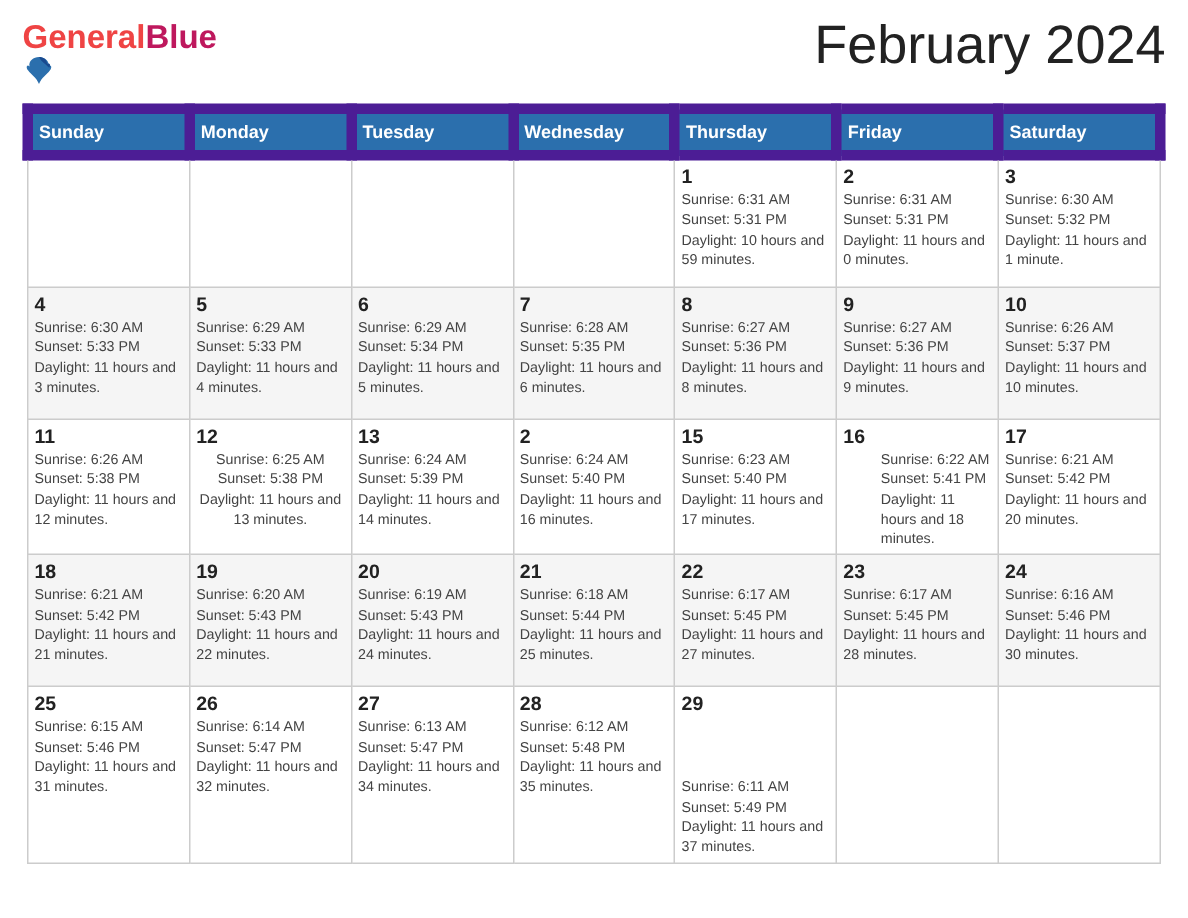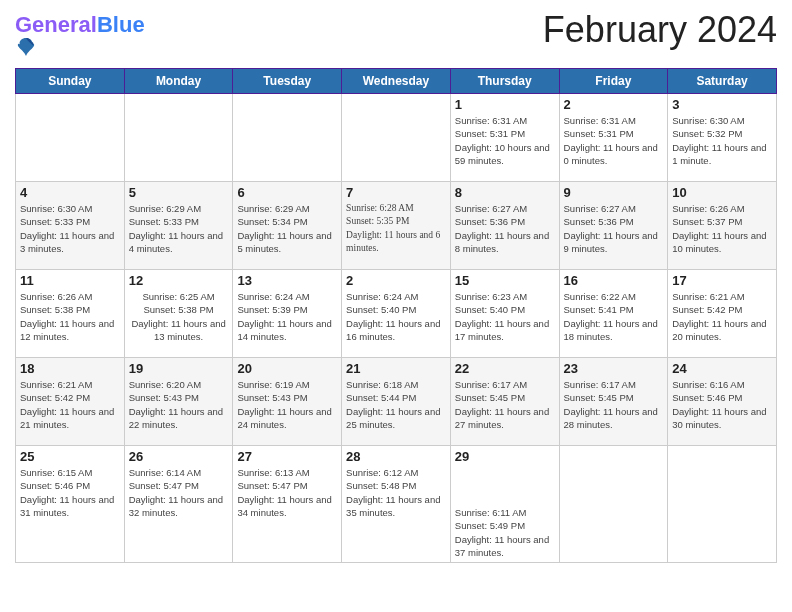--- a/index.html
+++ b/index.html
@@ -25,22 +25,22 @@
     .logo {
       display: flex;
       align-items: center;
       margin-top: 4px;
     }
     .logo-text {
       font-size: 22px;
       font-weight: bold;
       line-height: 1;
     }
-    .logo-general { color: #8b5cf6; }
-    .logo-blue { color: #3b82f6; }
+    .logo-general { color: #ef4444; }
+    .logo-blue { color: #be185d; }
     .logo-bird {
       width: 18px;
       height: 22px;
       margin-left: 2px;
     }
     .title-block {
       text-align: right;
     }
     .main-title {
       font-size: 36px;
@@ -57,22 +57,22 @@
       width: 100%;
       border-collapse: collapse;
       table-layout: fixed;
     }
     .calendar th {
       background: #2b6fad;
       color: #fff;
       font-size: 12px;
       font-weight: bold;
       padding: 5px 4px;
-      text-align: center;
-      border: 1px solid #4c1d95;
+      text-align: left;
+      border: 7px solid #4c1d95;
     }
     .calendar td {
       border: 1px solid #ccc;
       vertical-align: top;
       padding: 3px 4px;
       font-size: 10px;
       color: #333;
       height: 88px;
       background: #fff;
     }
@@ -167,21 +167,21 @@
 Daylight: 11 hours and 4 minutes.</div>
           </td>
           <td>
             <span class="day-number">6</span>
             <div class="day-info" style="white-space: pre-line;">Sunrise: 6:29 AM
 Sunset: 5:34 PM
 Daylight: 11 hours and 5 minutes.</div>
           </td>
           <td>
             <span class="day-number">7</span>
-            <div class="day-info" style="white-space: pre-line; font-family: Liberation Serif, serif;">Sunrise: 6:28 AM
+            <div class="day-info" style="white-space: pre-line;">Sunrise: 6:28 AM
 Sunset: 5:35 PM
 Daylight: 11 hours and 6 minutes.</div>
           </td>
           <td>
             <span class="day-number">8</span>
             <div class="day-info" style="white-space: pre-line;">Sunrise: 6:27 AM
 Sunset: 5:36 PM
 Daylight: 11 hours and 8 minutes.</div>
           </td>
           <td>
@@ -223,21 +223,21 @@
 Daylight: 11 hours and 16 minutes.</div>
           </td>
           <td>
             <span class="day-number">15</span>
             <div class="day-info" style="white-space: pre-line;">Sunrise: 6:23 AM
 Sunset: 5:40 PM
 Daylight: 11 hours and 17 minutes.</div>
           </td>
           <td>
             <span class="day-number">16</span>
-            <div class="day-info" style="white-space: pre-line;">Sunrise: 6:22 AM
+            <div class="day-info" style="white-space: pre-line; margin-left: 25px;">Sunrise: 6:22 AM
 Sunset: 5:41 PM
 Daylight: 11 hours and 18 minutes.</div>
           </td>
           <td>
             <span class="day-number">17</span>
             <div class="day-info" style="white-space: pre-line;">Sunrise: 6:21 AM
 Sunset: 5:42 PM
 Daylight: 11 hours and 20 minutes.</div>
           </td>
         </tr>

